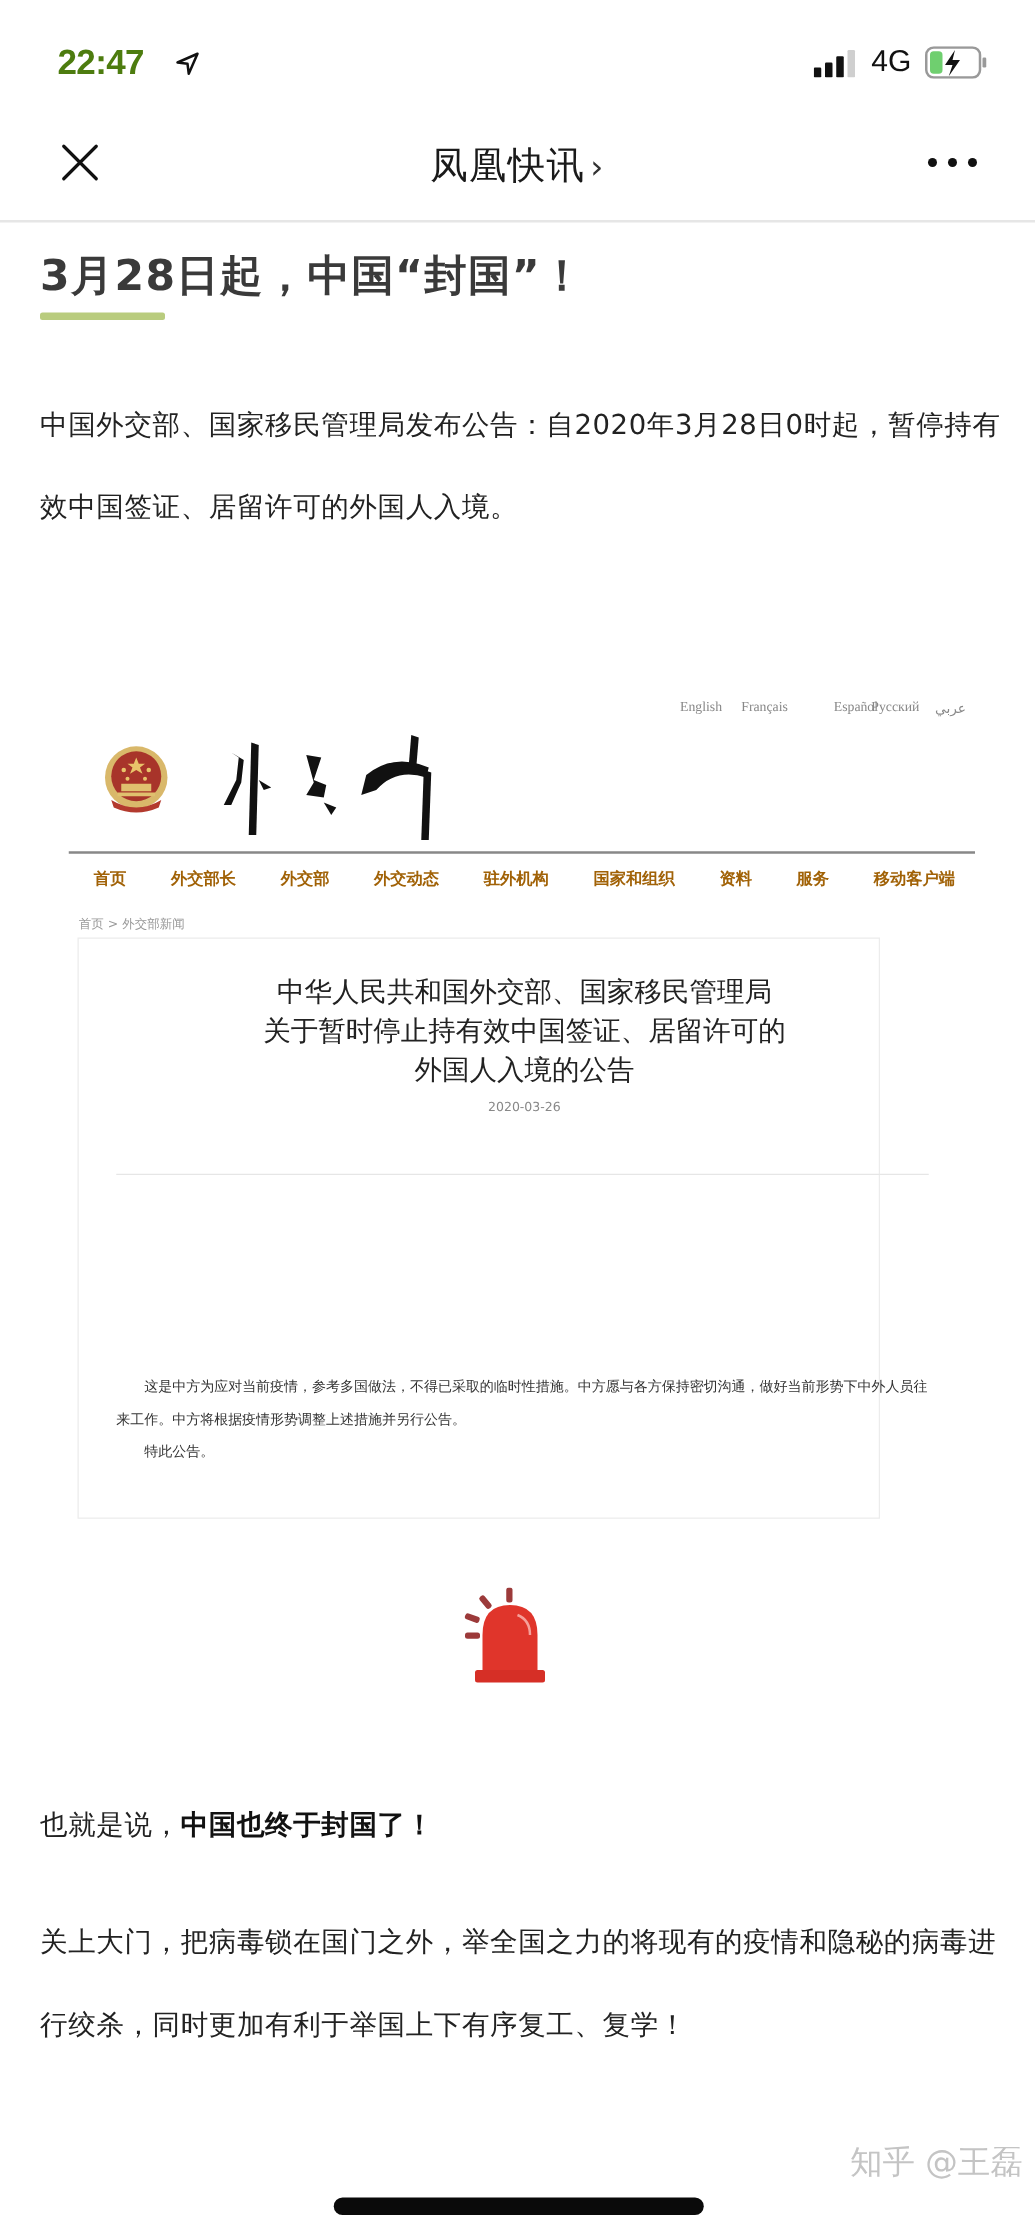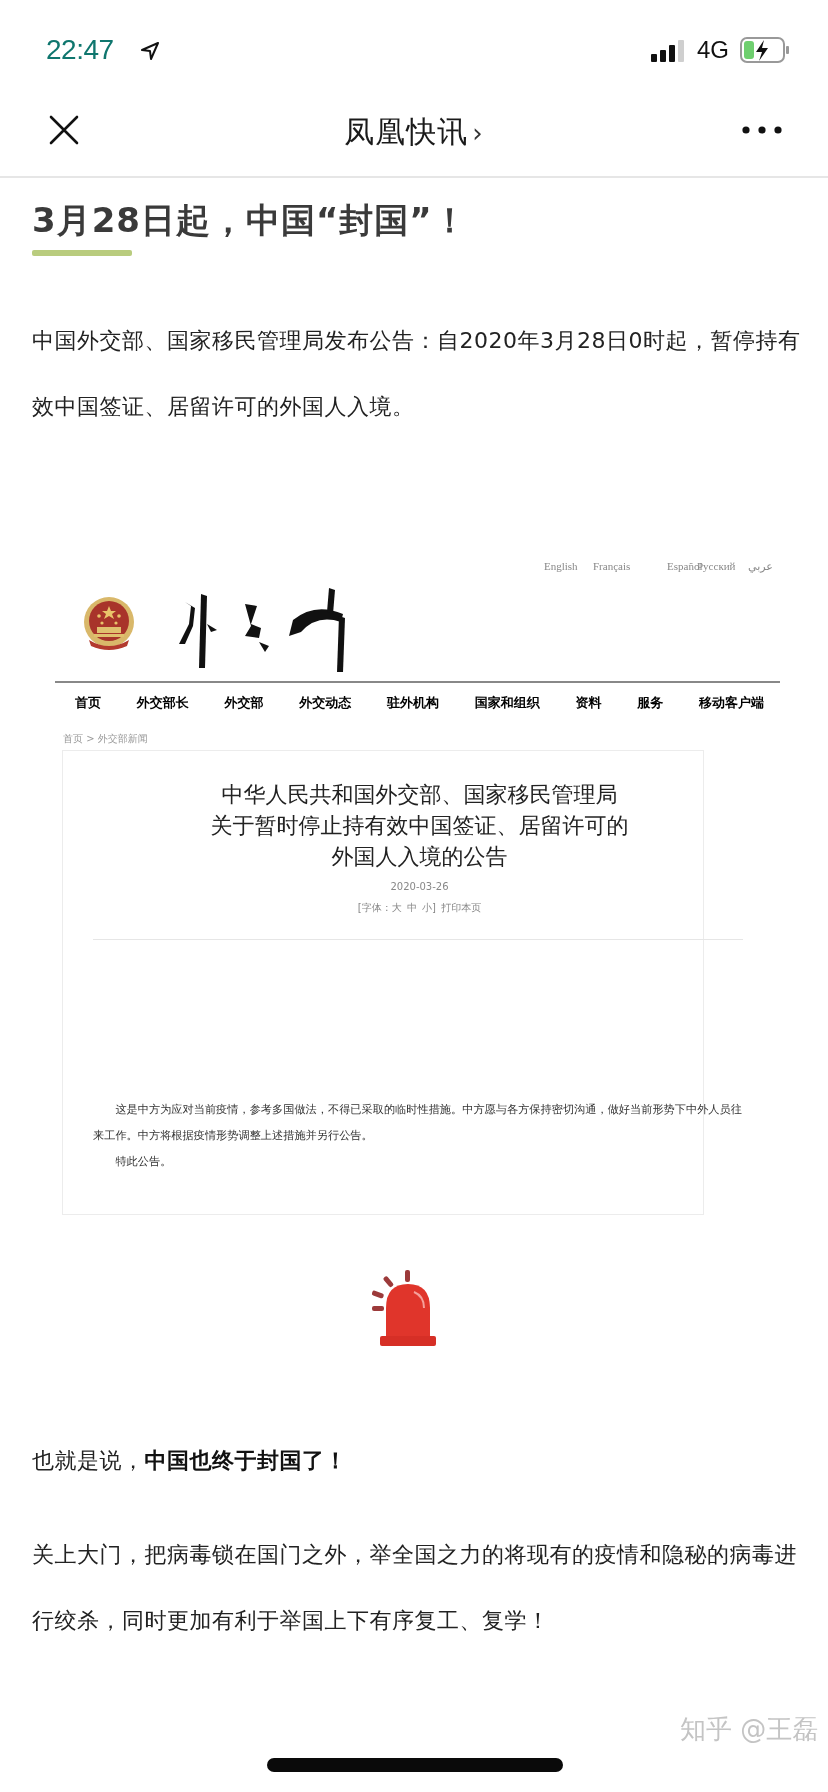--- a/index.html
+++ b/index.html
@@ -1,21 +1,21 @@
 <!DOCTYPE html>
 <html><head>
 <meta charset="utf-8">
 <style>
   * { box-sizing: border-box; margin: 0; padding: 0; }
   html, body { width: 828px; height: 1792px; background: #ffffff; overflow: hidden; }
   body { position: relative; font-family: "DejaVu Sans", "Liberation Sans", sans-serif; color: #1a1a1a; }
   .abs { position: absolute; }
 
   
-  .time { left: 46px; top: 34px; font-size: 28px; font-weight: normal; letter-spacing: -0.5px; color: #0f766e; font-family: "Liberation Sans", sans-serif; }
+  .time { left: 46px; top: 34px; font-size: 28px; font-weight: bold; letter-spacing: -0.5px; color: #4d7c0f; font-family: "Liberation Sans", sans-serif; }
   .loc-icon { left: 139px; top: 40px; width: 22px; height: 22px; }
   .signal { left: 651px; top: 40px; width: 36px; height: 22px; }
   .net { left: 697px; top: 36px; font-size: 24px; color: #111; font-family: "Liberation Sans", sans-serif; }
   .battery { left: 740px; top: 37px; width: 50px; height: 26px; }
 
   
   .close-btn { left: 46px; top: 112px; width: 36px; height: 36px; cursor: pointer; }
   .nav-title { left: 0; width: 828px; top: 112px; text-align: center; font-size: 30px; color: #1a1a1a; letter-spacing: 1px; }
   .nav-title .chev { font-size: 26px; color: #333; margin-left: 4px; }
   .more-btn { left: 740px; top: 118px; width: 44px; height: 24px; cursor: pointer; }
@@ -29,21 +29,21 @@
   .para { left: 32px; width: 770px; font-size: 22px; line-height: 66px; color: #222; letter-spacing: 0.5px; }
   .p1 { top: 308px; }
 
   
   .embed { left: 55px; top: 548px; width: 725px; height: 670px; }
   .lang { top: 12px; font-size: 11px; color: #888; font-family: Liberation Serif, serif; }
   .emblem { left: 26px; top: 48px; width: 56px; height: 56px; }
   .callig { left: 110px; top: 36px; width: 200px; height: 90px; }
   .top-line { left: 0; top: 133px; width: 725px; height: 2px; background: #888; }
   .menu { left: 0; top: 146px; width: 725px; display: flex; justify-content: space-between; padding: 0 16px 0 20px; }
-  .menu span { font-size: 13px; font-weight: bold; color: #000000; }
+  .menu span { font-size: 13px; font-weight: bold; color: #a16207; }
   .crumb { left: 8px; top: 184px; font-size: 10px; color: #999; }
   .card { left: 7px; top: 202px; width: 642px; height: 465px; border: 1px solid #ececec; background: #fff; }
   .card-title { left: 0; width: 713px; top: 28px; text-align: center; font-size: 22px; line-height: 31px; color: #222; }
   .card-date { left: 0; width: 713px; top: 130px; text-align: center; font-size: 10px; color: #888; }
   .card-tools { left: 0; width: 713px; top: 150px; text-align: center; font-size: 10px; color: #888; word-spacing: 2px; }
   .card-divider { left: 30px; top: 188px; width: 650px; height: 1px; background: #e6e6e6; }
   .card-body { left: 30px; width: 660px; font-size: 11.2px; line-height: 25.5px; color: #333; text-indent: 2em; }
   .cb1 { top: 213px; }
   .cb2 { top: 346px; }
   .cb3 { top: 398px; }
@@ -143,21 +143,20 @@
 
   <div class="abs crumb">首页 &gt; 外交部新闻</div>
 
   <div class="abs card">
     <div class="abs card-title">
       <div>中华人民共和国外交部、国家移民管理局</div>
       <div>关于暂时停止持有效中国签证、居留许可的</div>
       <div>外国人入境的公告</div>
     </div>
     <div class="abs card-date">2020-03-26</div>
-    <div class="abs card-tools">[字体：大 中 小]    打印本页</div>
     <div class="abs card-divider"></div>
     <div class="abs card-body cb2">这是中方为应对当前疫情，参考多国做法，不得已采取的临时性措施。中方愿与各方保持密切沟通，做好当前形势下中外人员往来工作。中方将根据疫情形势调整上述措施并另行公告。</div>
     <div class="abs card-body cb3">特此公告。</div>
   </div>
 </div>
 
 <svg class="abs siren" viewBox="0 0 86 80">
   <path d="M24 72 L24 38 Q24 14 46 14 Q68 14 68 38 L68 72 Z" fill="#e0352b"></path>
   <rect x="18" y="66" width="56" height="10" rx="2" fill="#d62f26"></rect>
   <rect x="43" y="0" width="5" height="12" rx="2" fill="#9c3a3a"></rect>

